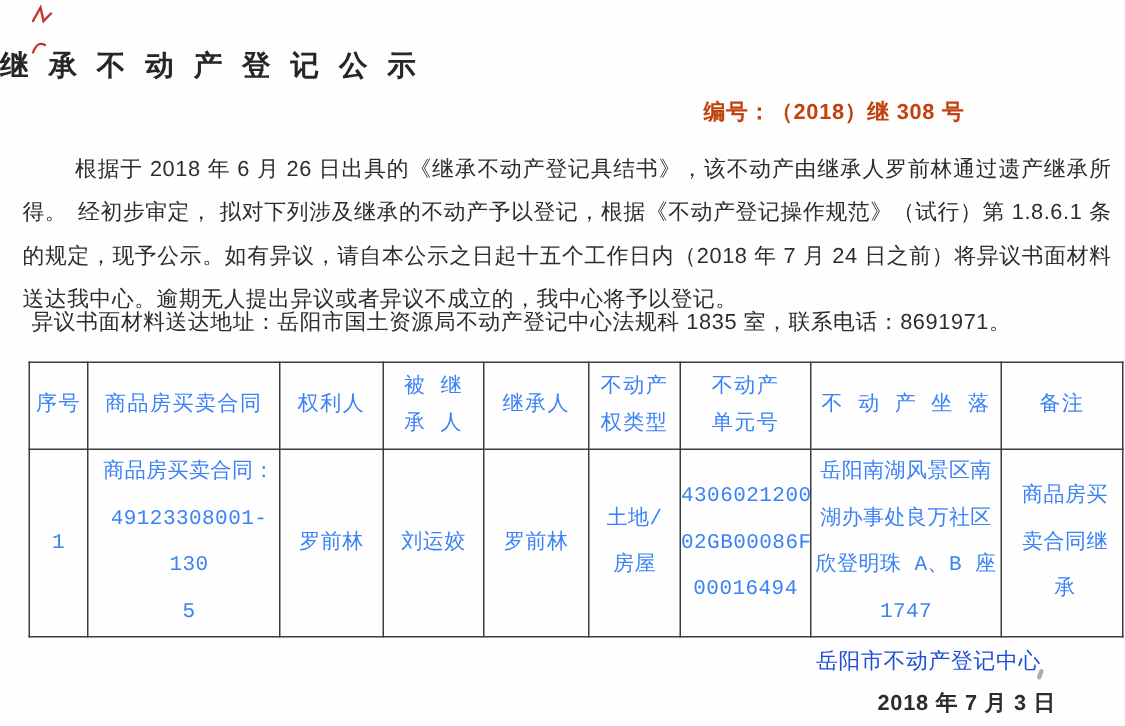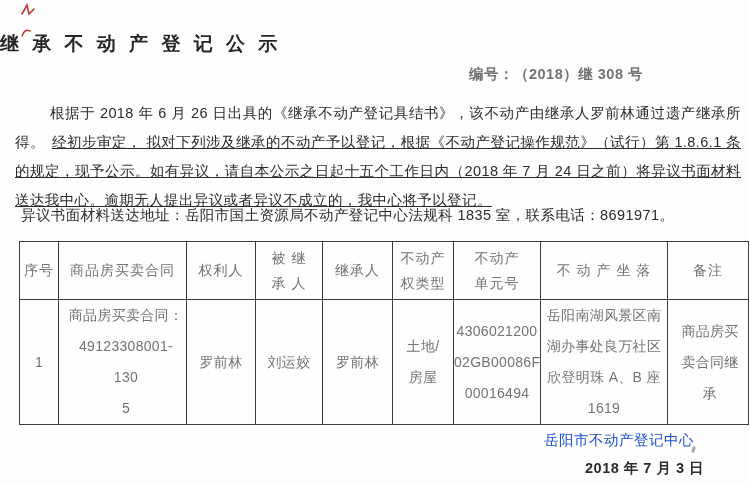--- a/index.html
+++ b/index.html
@@ -20,41 +20,42 @@
   .page{position:absolute;inset:0;}
   .doc-title{
     position:absolute;top:31px;left:0;right:0;
     text-align:left;
     font-size:19px;font-weight:bold;
     letter-spacing:4px;
     color:#262626;
   }
   .doc-number{
     position:absolute;top:65px;right:107px;
-    font-size:14.5px;font-weight:bold;color:#737373;
+    font-size:14.5px;font-weight:bold;color:#c2410c;
     letter-spacing:0.5px;
   }
   .para{
     position:absolute;left:15px;right:9px;
     font-size:14.5px;line-height:29px;
     letter-spacing:0.4px;
     text-align:justify;
     white-space:pre-line;
     color:#2c2c2c;
   }
   .para-basis{top:99px;text-indent:35px;}
-  .para-notice{top:128px;text-indent:37px;text-decoration:underline;}
+  .para-notice{top:128px;text-indent:37px;}
   .para-contact{top:203px;left:21px;right:6px;text-indent:0;line-height:24px;}
   table.announcement{
     position:absolute;top:241px;left:19px;
     border-collapse:collapse;
     table-layout:fixed;
     width:729px;
     font-size:14px;
-    color:#737373;
+    color:#3b82f6;
+    font-family:Liberation Mono, monospace;
   }
   table.announcement th,
   table.announcement td{
     border:1.4px solid var(--border-color);
     white-space:pre-line;
     vertical-align:middle;
     text-align:center;
     overflow:hidden;
   }
   table.announcement th{
@@ -151,21 +152,21 @@
         <td>刘运姣</td>
         <td>罗前林</td>
         <td>土地/
 房屋</td>
         <td>4306021200
 02GB00086F
 00016494</td>
         <td>岳阳南湖风景区南
 湖办事处良万社区
 欣登明珠 A、B 座
-1619</td>
+1747</td>
         <td class="cell-remark">商品房买
 卖合同继
 承</td>
       </tr>
     </tbody>
   </table>
 
   <div class="sign-org">岳阳市不动产登记中心</div>
   <div class="sign-date">2018 年 7 月 3 日</div>
 

